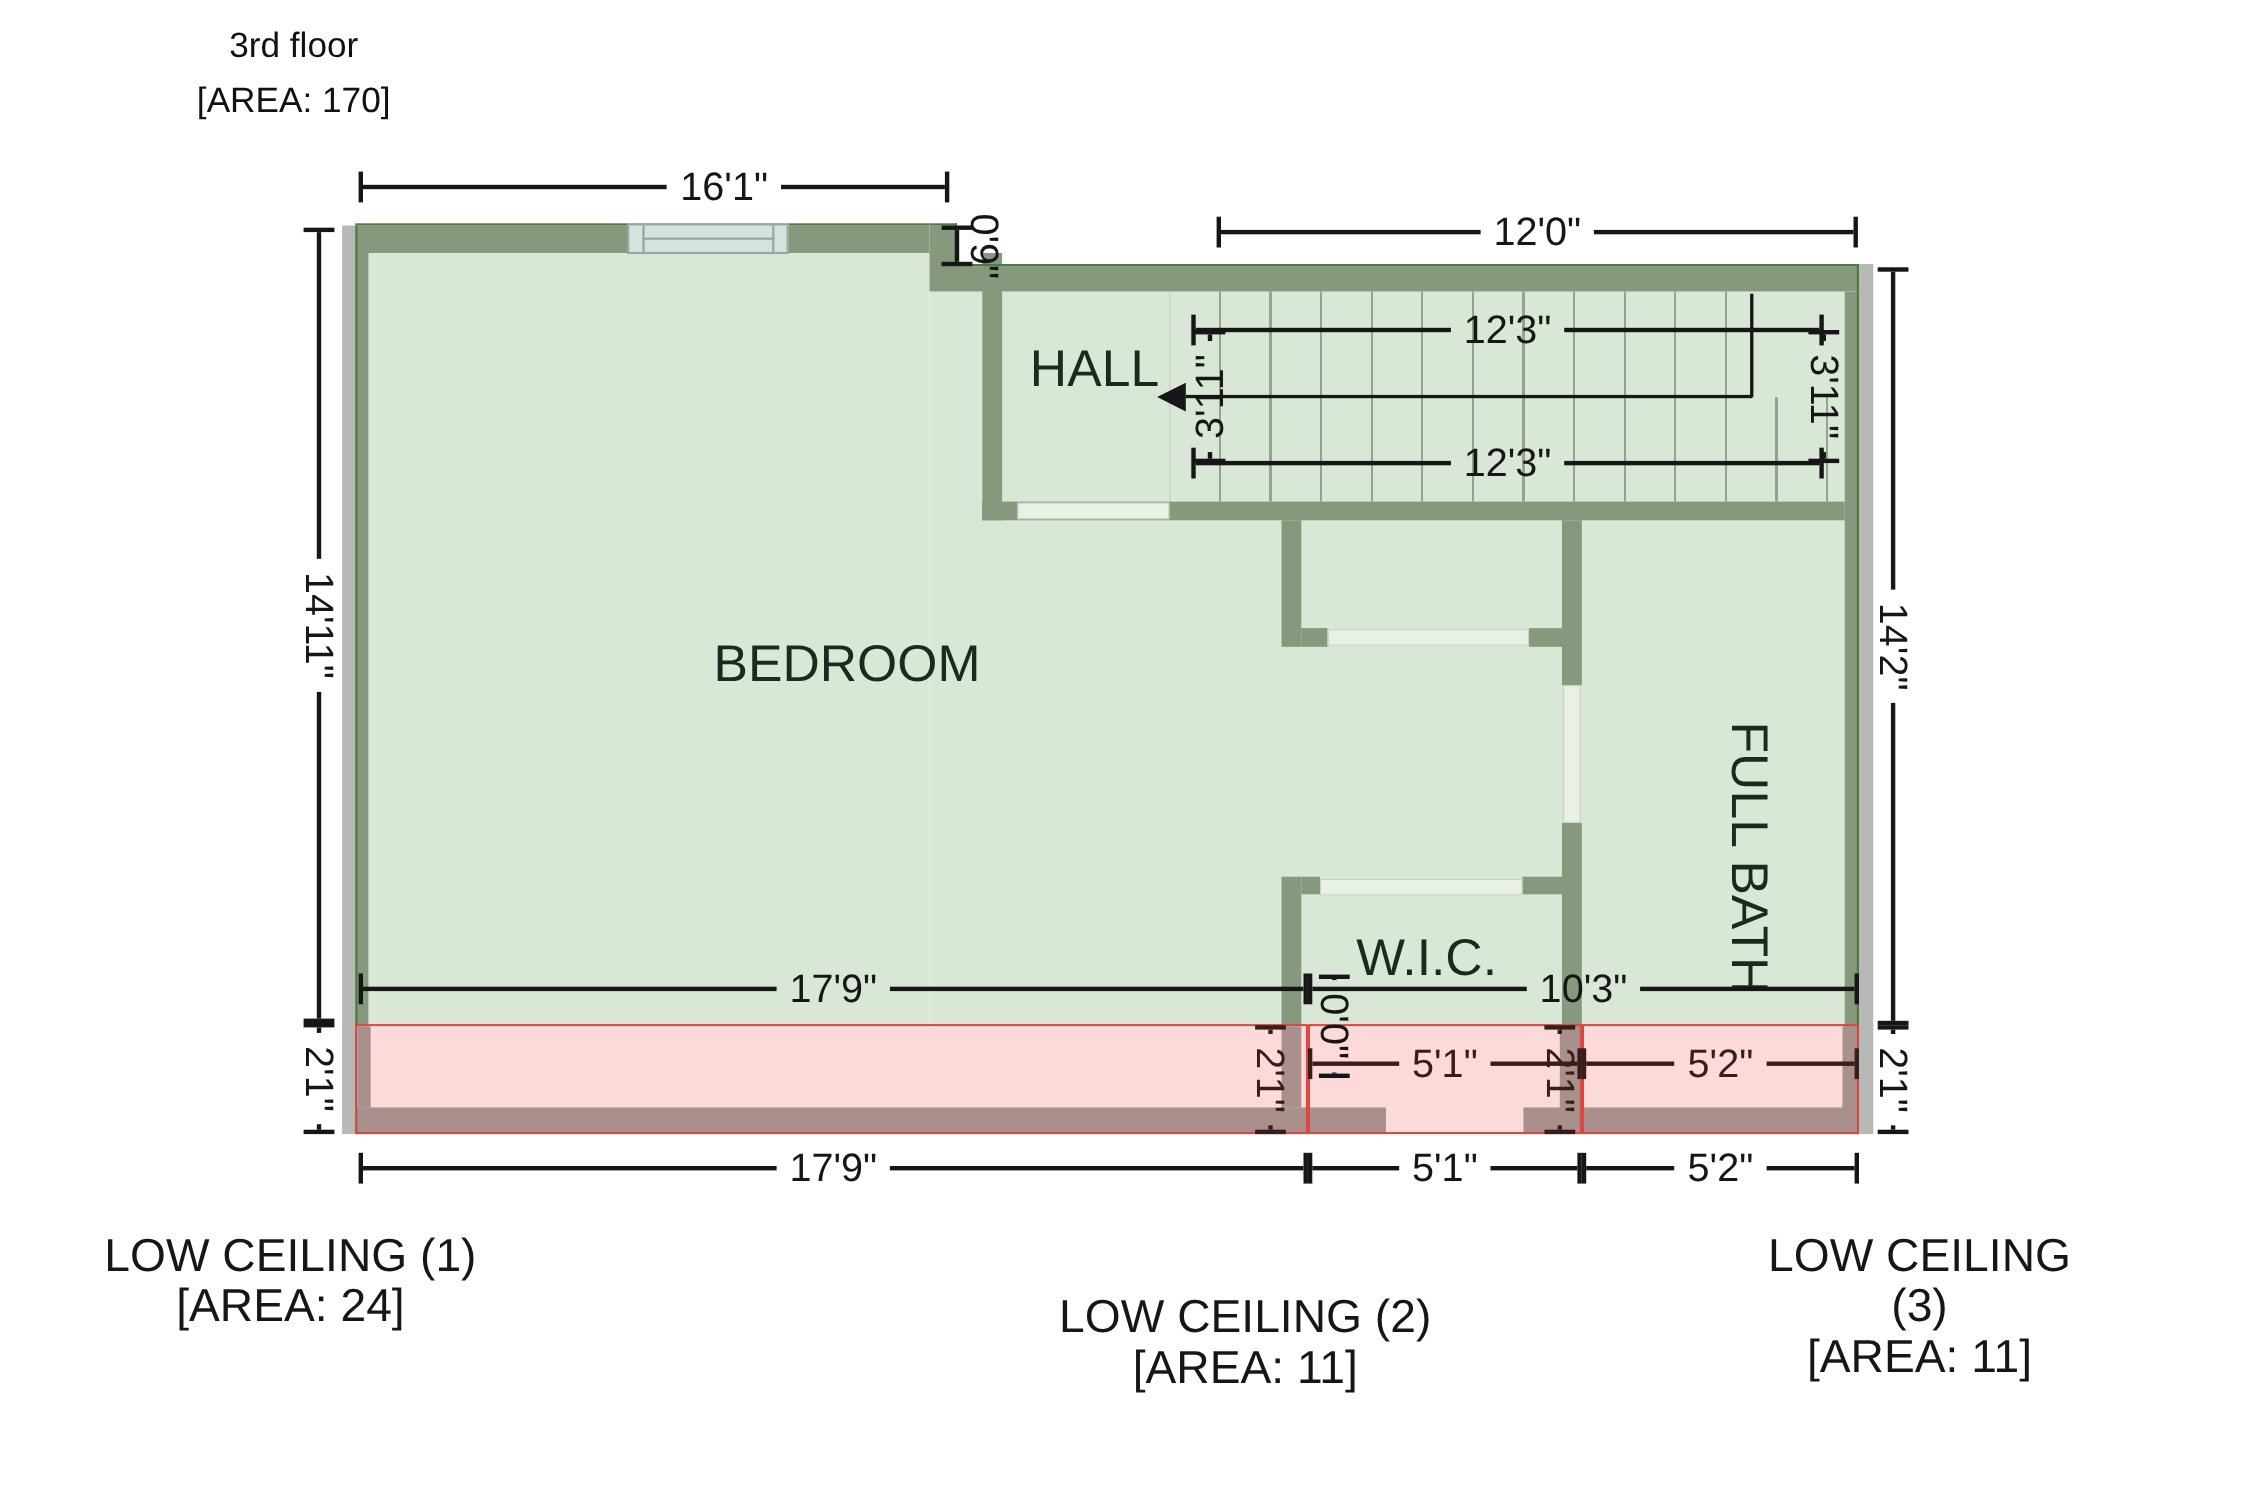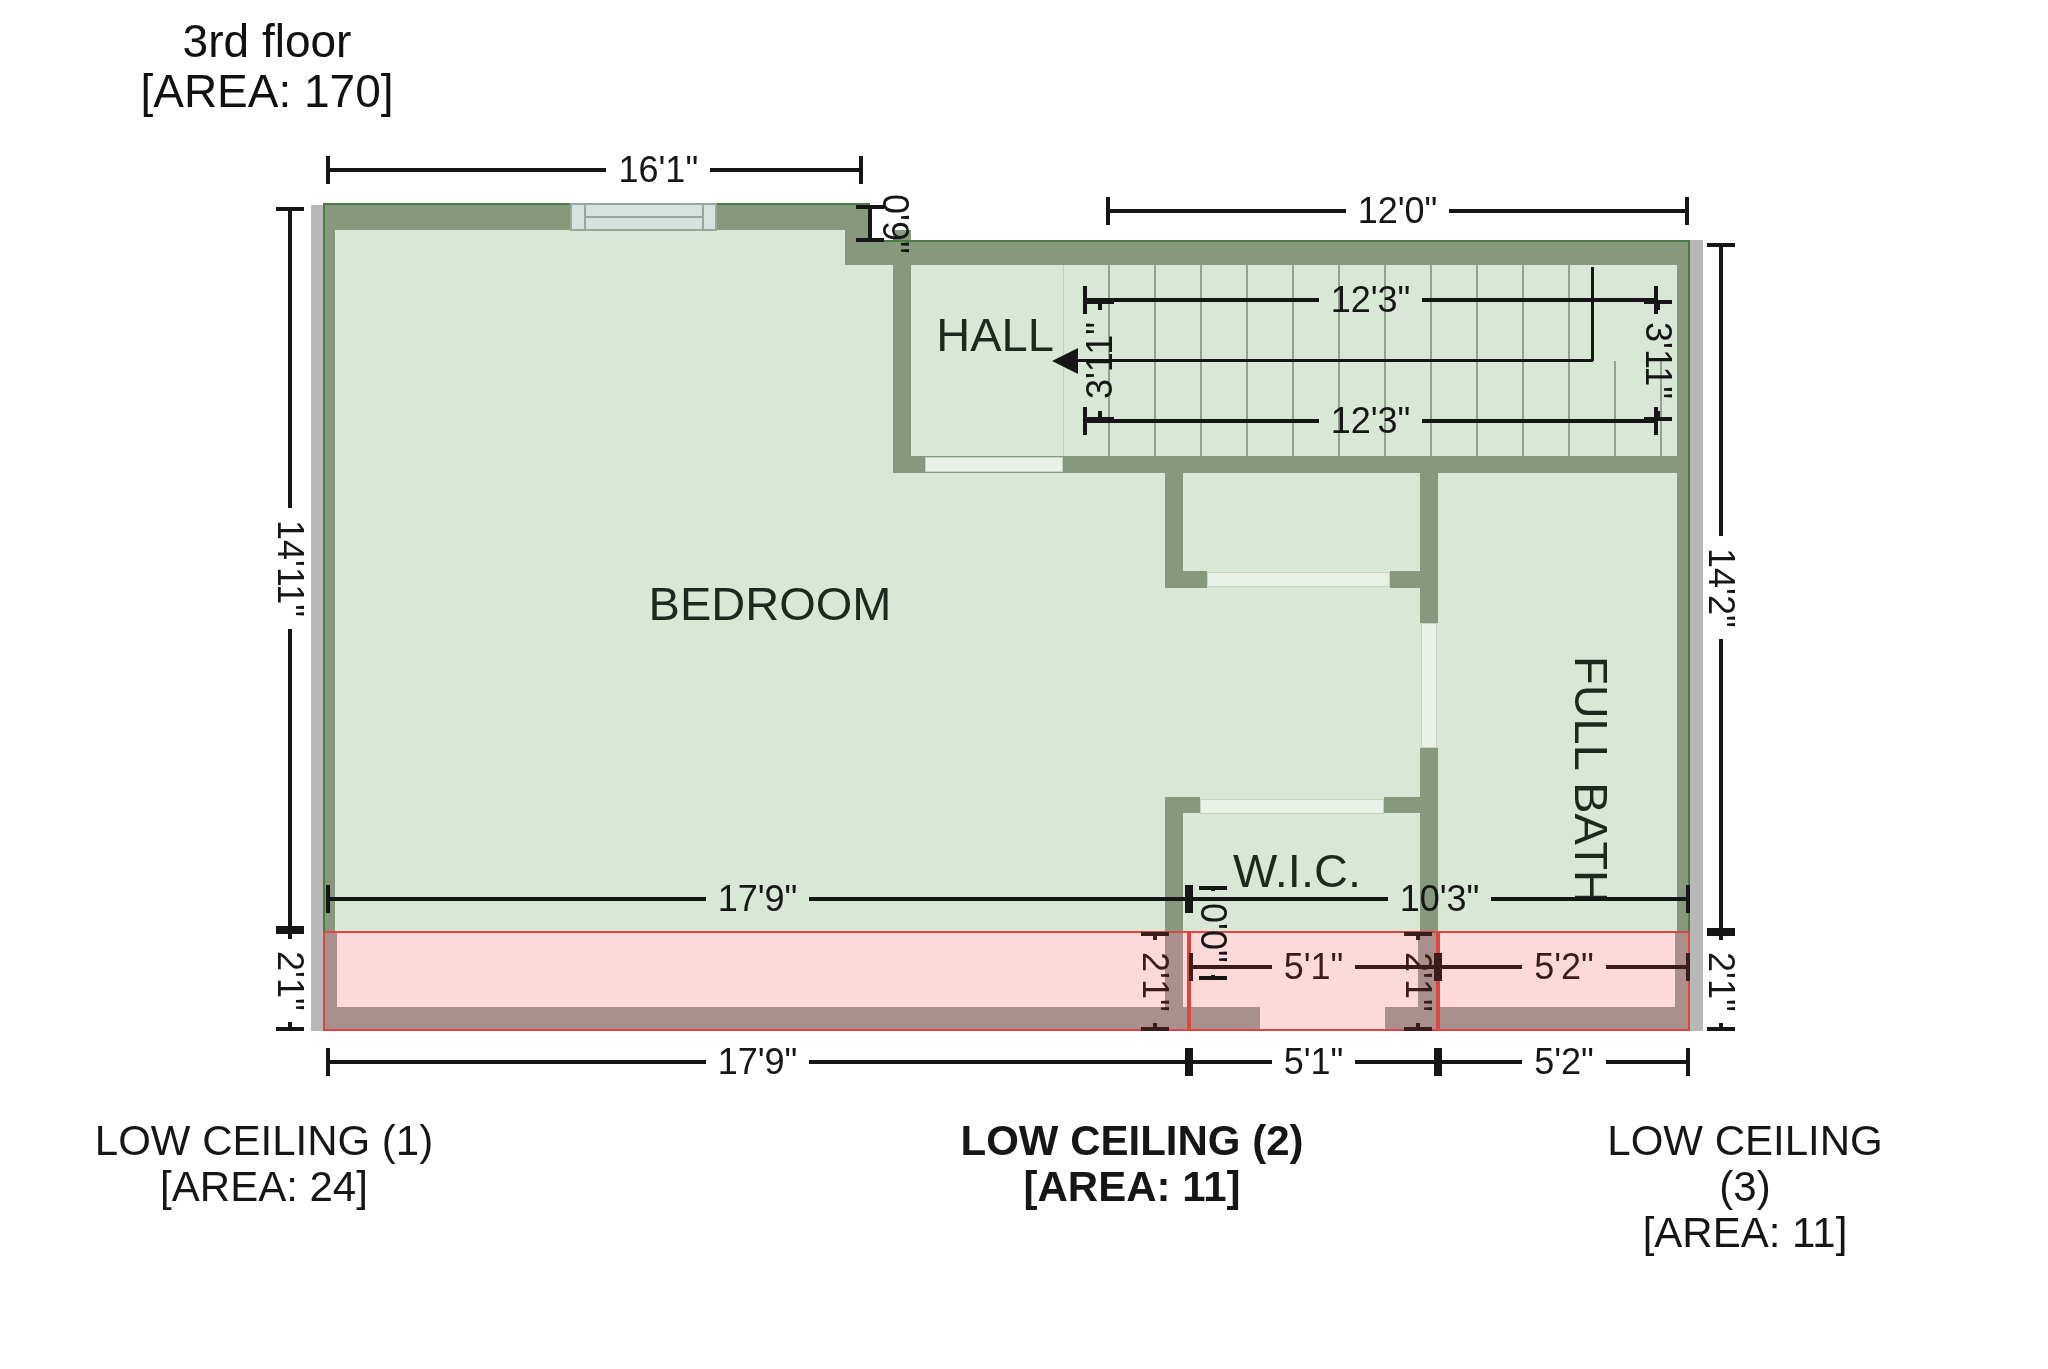--- a/index.html
+++ b/index.html
@@ -35,21 +35,21 @@
   .dim.h .lbl{padding:0 12px;}
   .dim.v .lbl{writing-mode:vertical-rl;padding:12px 0;}
   .dim.v .lbl.up{transform:rotate(180deg);}
   .dim.pinkink .line,.dim.pinkink .tick{background:#3a1d1b;}
   .dim.pinkink .lbl{color:#3a1d1b;}
   .bias13{flex:1.3 !important;} .bias07{flex:0.7 !important;}
   
   .roomlbl{position:absolute;transform:translate(-50%,-50%);font-size:47px;color:#1a2a1e;white-space:nowrap;}
   .roomlbl.vert{writing-mode:vertical-rl;transform:translate(-50%,-50%);}
   .freelbl{position:absolute;font-size:36px;writing-mode:vertical-rl;white-space:nowrap;color:#161616;}
-  .titleblock{position:absolute;text-align:center;transform:translateX(-50%);font-size:46px;line-height:50px;color:#111;}
+  .titleblock{position:absolute;text-align:center;transform:translateX(-50%);font-size:32px;line-height:50px;color:#111;}
   .lcblock{position:absolute;text-align:center;transform:translateX(-50%);font-size:42px;line-height:46px;color:#161616;margin-top:12px;}
 </style>
 </head>
 <body>
 
 <div class="canvas">
 
   <div class="titleblock" style="left:267px;top:16px;">
     <div>3rd floor</div>
     <div>[AREA: 170]</div>
@@ -272,21 +272,21 @@
       <span class="line"></span>
     <span class="lbl">2'1"</span>
     <span class="line"></span>
       <span class="tick"></span>
   </div>
 
   <div class="lcblock" style="left:264px;top:1106px;">
     <div>LOW CEILING (1)</div>
     <div>[AREA: 24]</div>
   </div>
-  <div class="lcblock" style="left:1132px;top:1106px;font-weight:bold;">
+  <div class="lcblock" style="left:1132px;top:1162px;">
     <div>LOW CEILING (2)</div>
     <div>[AREA: 11]</div>
   </div>
   <div class="lcblock" style="left:1745px;top:1106px;">
     <div>LOW CEILING (3)</div>
     <div>[AREA: 11]</div>
   </div>
 
 </div>
 

